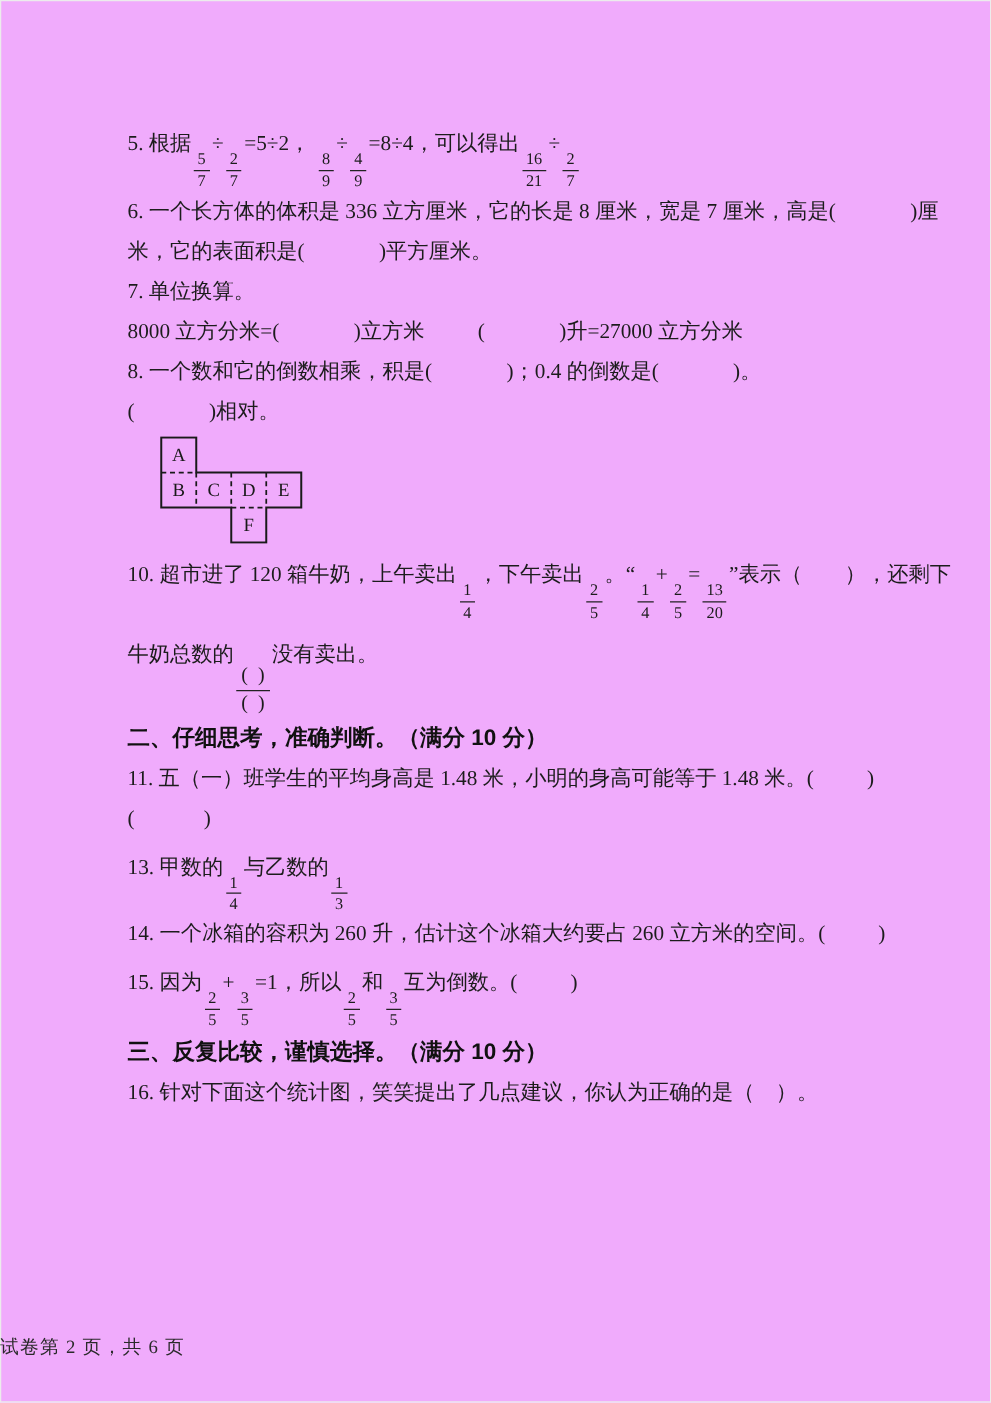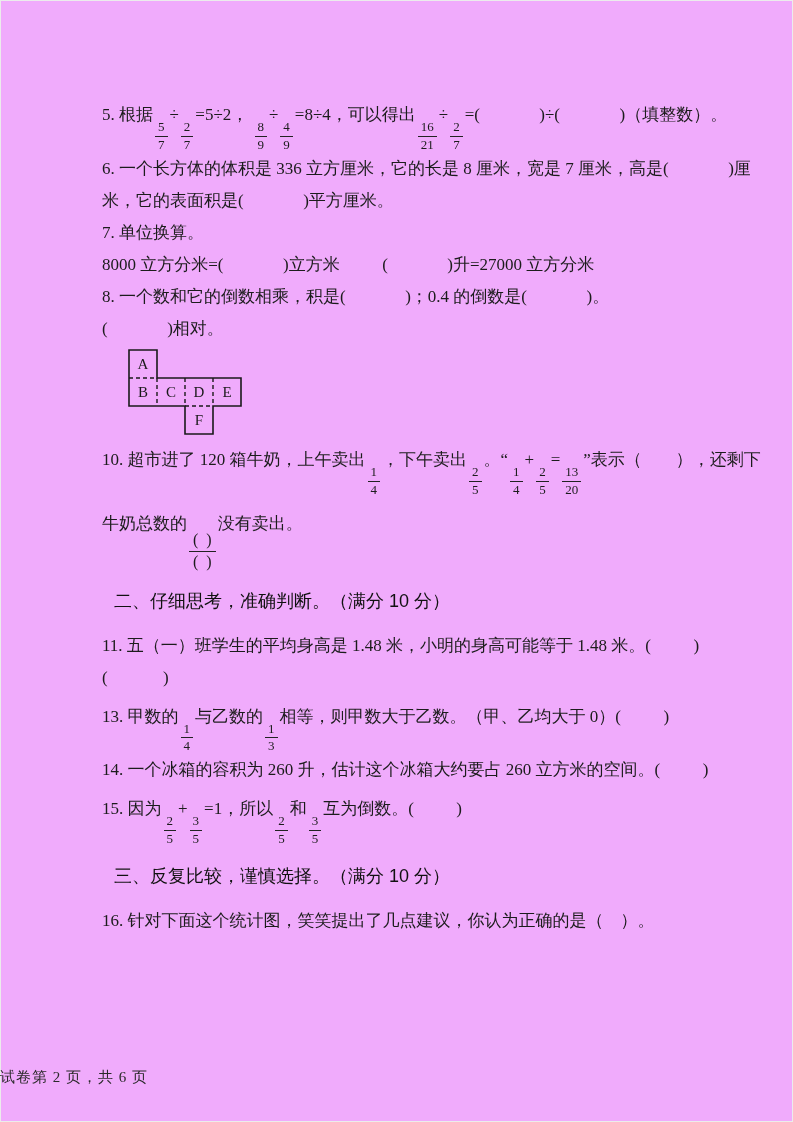--- a/index.html
+++ b/index.html
@@ -7,23 +7,23 @@
     width:793px;height:1122px;position:relative;
     font-family:"Liberation Serif","DejaVu Serif",serif;
     font-size:17px;color:#1c1c1c;overflow:hidden;
   }
   .page{position:absolute;inset:0;background:#f0abfc;box-shadow:inset 0 0 0 1px #ececec;}
   .content{position:absolute;left:102px;top:92px;width:600px;}
   .line{margin:0;line-height:32px;white-space:nowrap;}
   .line.tall{line-height:46px;}
   .line.taller{line-height:52px;}
   .heading{
-    margin:12px;line-height:34px;white-space:nowrap;
+    margin:0;line-height:34px;white-space:nowrap;
     font-family:"Liberation Sans","DejaVu Sans",sans-serif;
-    font-weight:normal;font-size:18px;color:#111;
+    font-weight:bold;font-size:18px;color:#111;
   }
   
   .frac{
     display:inline-flex;flex-direction:column;align-items:center;
     line-height:1.15;font-size:13px;vertical-align:-11px;margin:0 2px;
   }
   .frac .num{border-bottom:1px solid #222;padding:0 3px 1px;}
   .frac .den{padding-top:1px;}
   .frac.big{font-size:16px;vertical-align:-16px;}
   .frac.big .num{padding:0 4px 2px;}
@@ -58,21 +58,21 @@
           <span class="den">9</span>
         </span><span>÷</span><span class="frac">
           <span class="num">4</span>
           <span class="den">9</span>
         </span><span>=8÷4，可以得出</span><span class="frac">
           <span class="num">16</span>
           <span class="den">21</span>
         </span><span>÷</span><span class="frac">
           <span class="num">2</span>
           <span class="den">7</span>
-        </span><span>=(&nbsp;&nbsp;&nbsp;&nbsp;&nbsp;&nbsp;&nbsp;&nbsp;&nbsp;&nbsp;&nbsp;&nbsp;&nbsp;&nbsp;)÷(&nbsp;&nbsp;&nbsp;&nbsp;&nbsp;&nbsp;&nbsp;&nbsp;&nbsp;&nbsp;&nbsp;&nbsp;&nbsp;&nbsp;)（填整数）。</span></p>
+        </span></p>
     <p class="line"><span>6. 一个长方体的体积是 336 立方厘米，它的长是 8 厘米，宽是 7 厘米，高是(&nbsp;&nbsp;&nbsp;&nbsp;&nbsp;&nbsp;&nbsp;&nbsp;&nbsp;&nbsp;&nbsp;&nbsp;&nbsp;&nbsp;)厘</span></p>
     <p class="line"><span>米，它的表面积是(&nbsp;&nbsp;&nbsp;&nbsp;&nbsp;&nbsp;&nbsp;&nbsp;&nbsp;&nbsp;&nbsp;&nbsp;&nbsp;&nbsp;)平方厘米。</span></p>
     <p class="line"><span>7. 单位换算。</span></p>
     <p class="line"><span>8000 立方分米=(&nbsp;&nbsp;&nbsp;&nbsp;&nbsp;&nbsp;&nbsp;&nbsp;&nbsp;&nbsp;&nbsp;&nbsp;&nbsp;&nbsp;)立方米&nbsp;&nbsp;&nbsp;&nbsp;&nbsp;&nbsp;&nbsp;&nbsp;&nbsp;&nbsp;(&nbsp;&nbsp;&nbsp;&nbsp;&nbsp;&nbsp;&nbsp;&nbsp;&nbsp;&nbsp;&nbsp;&nbsp;&nbsp;&nbsp;)升=27000 立方分米</span></p>
     <p class="line"><span>8. 一个数和它的倒数相乘，积是(&nbsp;&nbsp;&nbsp;&nbsp;&nbsp;&nbsp;&nbsp;&nbsp;&nbsp;&nbsp;&nbsp;&nbsp;&nbsp;&nbsp;)；0.4 的倒数是(&nbsp;&nbsp;&nbsp;&nbsp;&nbsp;&nbsp;&nbsp;&nbsp;&nbsp;&nbsp;&nbsp;&nbsp;&nbsp;&nbsp;)。</span></p>
     <p class="line"><span>(&nbsp;&nbsp;&nbsp;&nbsp;&nbsp;&nbsp;&nbsp;&nbsp;&nbsp;&nbsp;&nbsp;&nbsp;&nbsp;&nbsp;)相对。</span></p>
 
     <div class="net-wrap">
       <svg width="116" height="86" viewBox="-1 -1 116 86">
         <path class="solid" d="M0,0 L28,0 L28,28 L112,28 L112,56 L84,56 L84,84 L56,84 L56,56 L0,56 Z"></path>
@@ -110,21 +110,21 @@
     <p class="heading">二、仔细思考，准确判断。（满分 10 分）</p>
 
     <p class="line"><span>11. 五（一）班学生的平均身高是 1.48 米，小明的身高可能等于 1.48 米。(&nbsp;&nbsp;&nbsp;&nbsp;&nbsp;&nbsp;&nbsp;&nbsp;&nbsp;&nbsp;)</span></p>
     <p class="line"><span>(&nbsp;&nbsp;&nbsp;&nbsp;&nbsp;&nbsp;&nbsp;&nbsp;&nbsp;&nbsp;&nbsp;&nbsp;&nbsp;)</span></p>
     <p class="line tall"><span>13. 甲数的</span><span class="frac">
           <span class="num">1</span>
           <span class="den">4</span>
         </span><span>与乙数的</span><span class="frac">
           <span class="num">1</span>
           <span class="den">3</span>
-        </span><span>相等，则甲数大于乙数。（甲、乙均大于 0）(&nbsp;&nbsp;&nbsp;&nbsp;&nbsp;&nbsp;&nbsp;&nbsp;&nbsp;&nbsp;)</span></p>
+        </span></p>
     <p class="line"><span>14. 一个冰箱的容积为 260 升，估计这个冰箱大约要占 260 立方米的空间。(&nbsp;&nbsp;&nbsp;&nbsp;&nbsp;&nbsp;&nbsp;&nbsp;&nbsp;&nbsp;)</span></p>
     <p class="line tall"><span>15. 因为</span><span class="frac">
           <span class="num">2</span>
           <span class="den">5</span>
         </span><span>+</span><span class="frac">
           <span class="num">3</span>
           <span class="den">5</span>
         </span><span>=1，所以</span><span class="frac">
           <span class="num">2</span>
           <span class="den">5</span>

